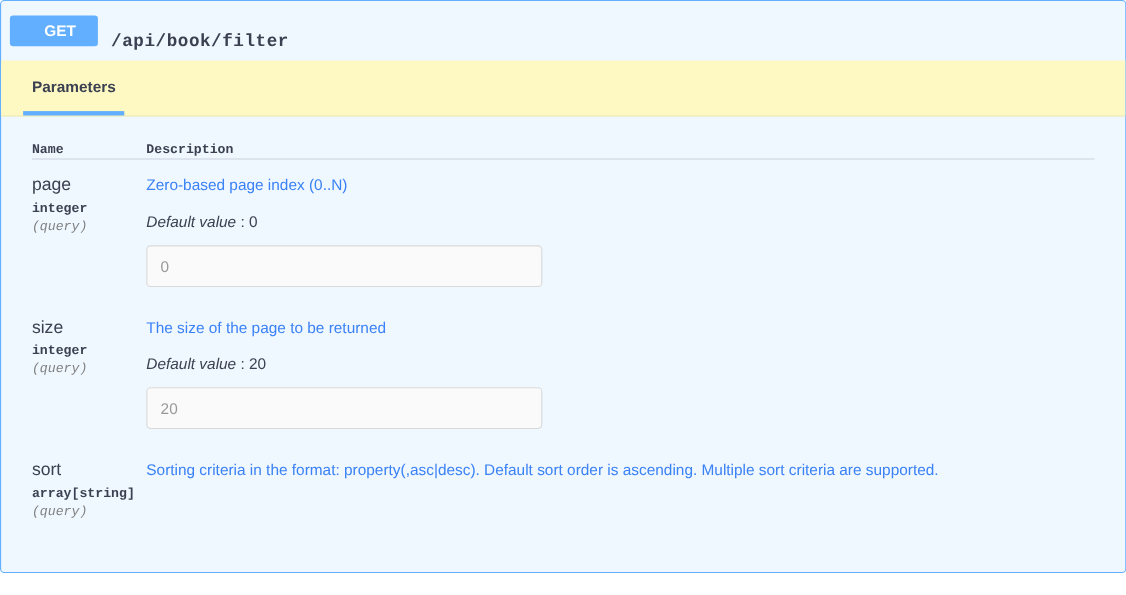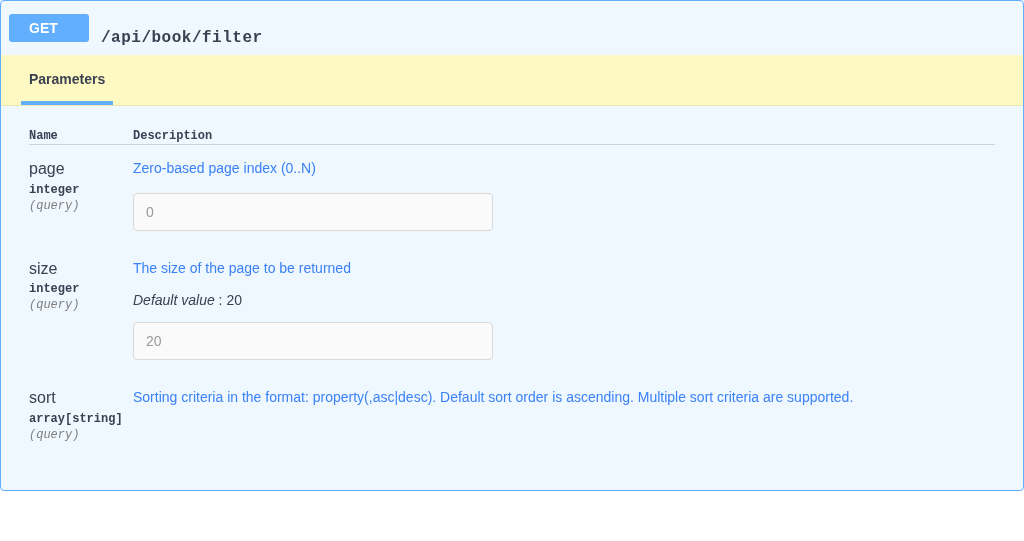--- a/index.html
+++ b/index.html
@@ -26,21 +26,21 @@
       padding: 8px;
       cursor: pointer;
     }
     .method-badge {
       background: #61affe;
       color: #ffffff;
       font-weight: 700;
       font-size: 14px;
       padding: 6px 20px;
       border-radius: 3px;
-      text-align: left;
+      text-align: right;
       min-width: 80px;
       font-family: -apple-system, sans-serif;
     }
     .path-text {
       font-family: "Courier New", Courier, monospace;
       font-size: 16px;
       font-weight: 700;
       color: #3b4151;
       margin-left: 12px;
       letter-spacing: 0.5px;
@@ -158,20 +158,23 @@
     </div>
 
     <div class="param-row">
       <div class="col-name">
         <div class="param-name">page</div>
         <div class="param-type">integer</div>
         <div class="param-in">(query)</div>
       </div>
       <div class="col-desc">
         <div class="param-description">Zero-based page index (0..N)</div>
+        <div class="default-value">
+          <span class="label-italic">Default value</span><span> : </span><span>0</span>
+        </div>
         <input type="text" class="param-input" placeholder="0" style="">
       </div>
     </div>
 
     <div class="param-row">
       <div class="col-name">
         <div class="param-name">size</div>
         <div class="param-type">integer</div>
         <div class="param-in">(query)</div>
       </div>

